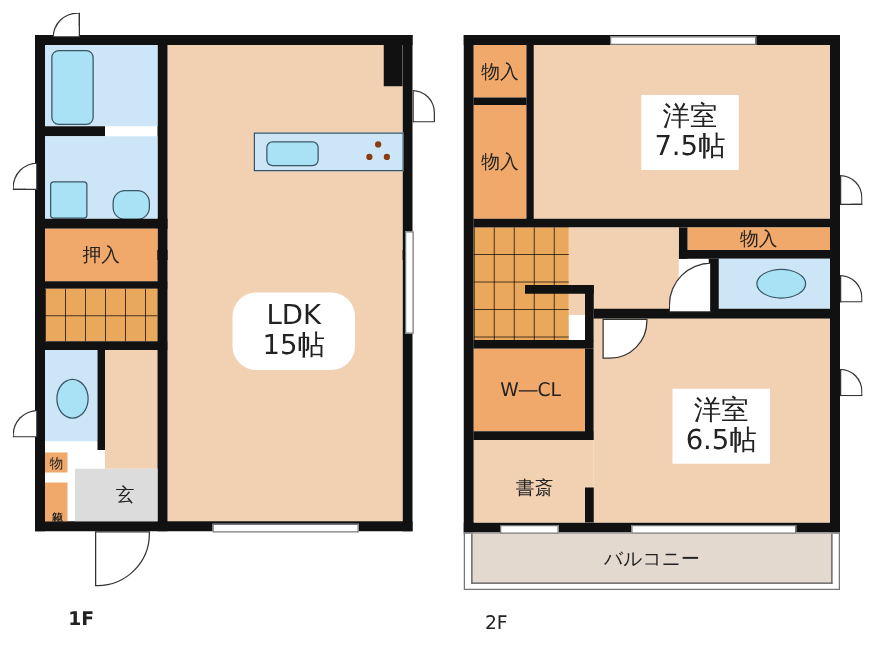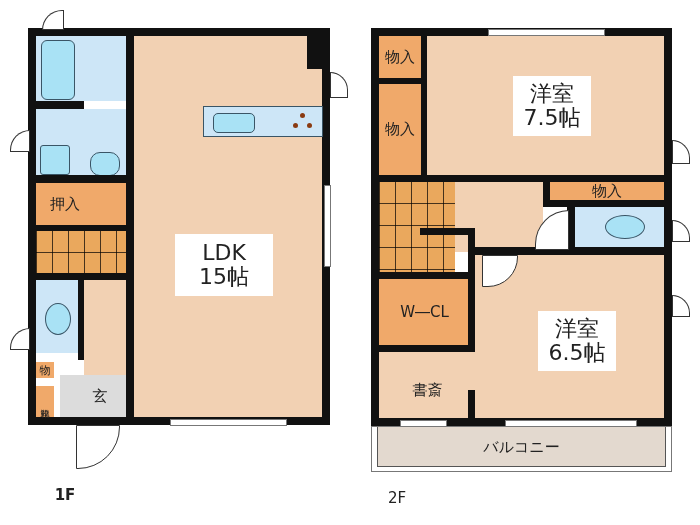--- a/index.html
+++ b/index.html
@@ -48,38 +48,38 @@
 
 <div class="fixture" style="left:203px;top:106px;width:118px;height:29px;background:#cde6f7;border-radius:0;"></div>
 <div class="fixture" style="left:213px;top:113px;width:40px;height:18px;border-radius:5px;"></div>
 <div class="abs" style="left:287px;top:110px;width:30px;height:22px;">
   <span class="abs" style="left:13px;top:3px;width:5px;height:5px;border-radius:50%;background:#8a3b12;"></span>
   <span class="abs" style="left:6px;top:13px;width:5px;height:5px;border-radius:50%;background:#8a3b12;"></span>
   <span class="abs" style="left:20px;top:13px;width:5px;height:5px;border-radius:50%;background:#8a3b12;"></span>
 </div>
 
 <div class="closet" style="left:36px;top:183px;width:90px;height:42px;"></div>
-<div class="label mid" style="left:20px;top:183px;width:90px;height:42px;font-family:Liberation Serif, serif;">押入</div>
+<div class="label mid" style="left:36px;top:183px;width:90px;height:42px;font-family:Liberation Serif, serif;">押入</div>
 <div class="wall" style="left:36px;top:225px;width:98px;height:6px;"></div>
 
 <div class="stair" style="left:36px;top:231px;width:90px;height:42px;"></div>
 <div class="wall" style="left:36px;top:273px;width:98px;height:7px;"></div>
 
 <div class="wet" style="left:36px;top:280px;width:42px;height:73px;"></div>
 <div class="fixture" style="left:45px;top:303px;width:24px;height:30px;border-radius:50%;"></div>
 <div class="wall" style="left:78px;top:280px;width:6px;height:80px;"></div>
 <div class="floor" style="left:84px;top:280px;width:42px;height:95px;"></div>
 
 <div class="wall" style="left:28px;top:200px;width:8px;height:225px;"></div>
 <div class="wall" style="left:322px;top:200px;width:8px;height:225px;"></div>
 <div class="floor" style="left:134px;top:200px;width:188px;height:217px;"></div>
 <div class="wall" style="left:126px;top:200px;width:8px;height:225px;"></div>
 <div class="wall" style="left:28px;top:417px;width:302px;height:8px;"></div>
 
-<div class="label big" style="left:175px;top:234px;width:90px;height:58px;flex-direction:column;">
+<div class="label big" style="left:186px;top:234px;width:90px;height:58px;flex-direction:column;border-radius:19px;">
   <span>LDK</span>
   <span>15帖</span>
 </div>
 
 <div class="closet" style="left:36px;top:362px;width:18px;height:16px;"></div>
 <div class="label small" style="left:36px;top:362px;width:18px;height:16px;">物</div>
 <div class="closet" style="left:36px;top:386px;width:18px;height:31px;"></div>
 <div class="label tiny" style="left:36px;top:386px;width:18px;height:31px;writing-mode:vertical-rl;">靴箱</div>
 <div class="grey" style="left:60px;top:375px;width:66px;height:42px;"></div>
 <div class="label mid" style="left:80px;top:375px;width:40px;height:42px;">玄</div>

